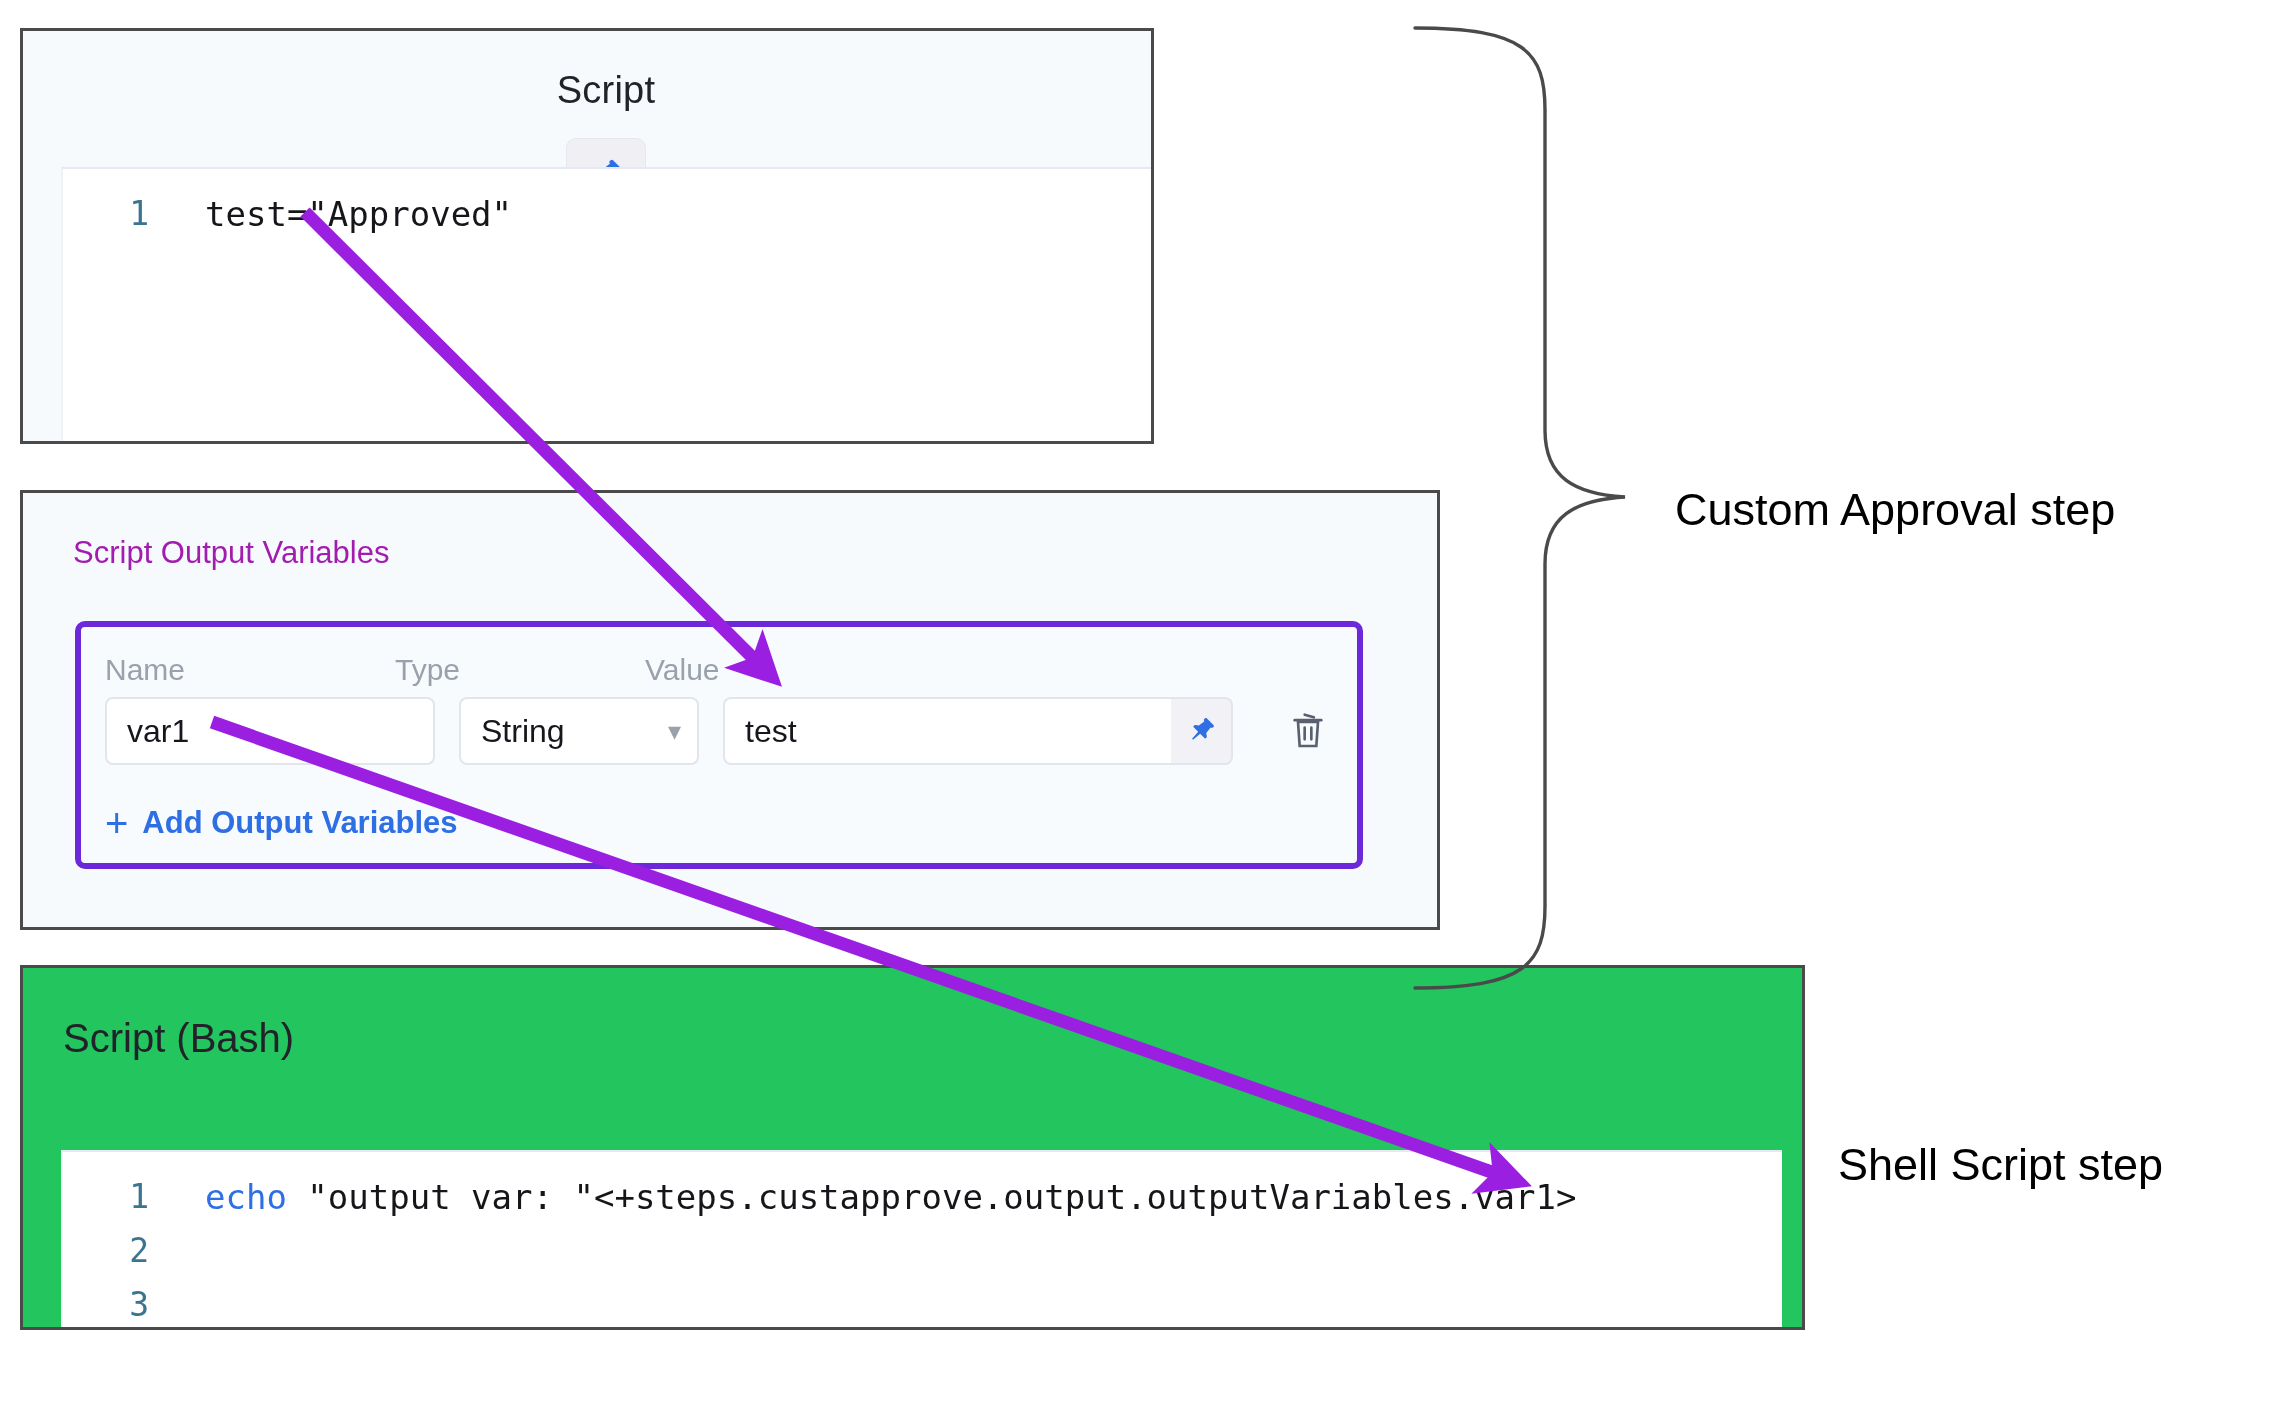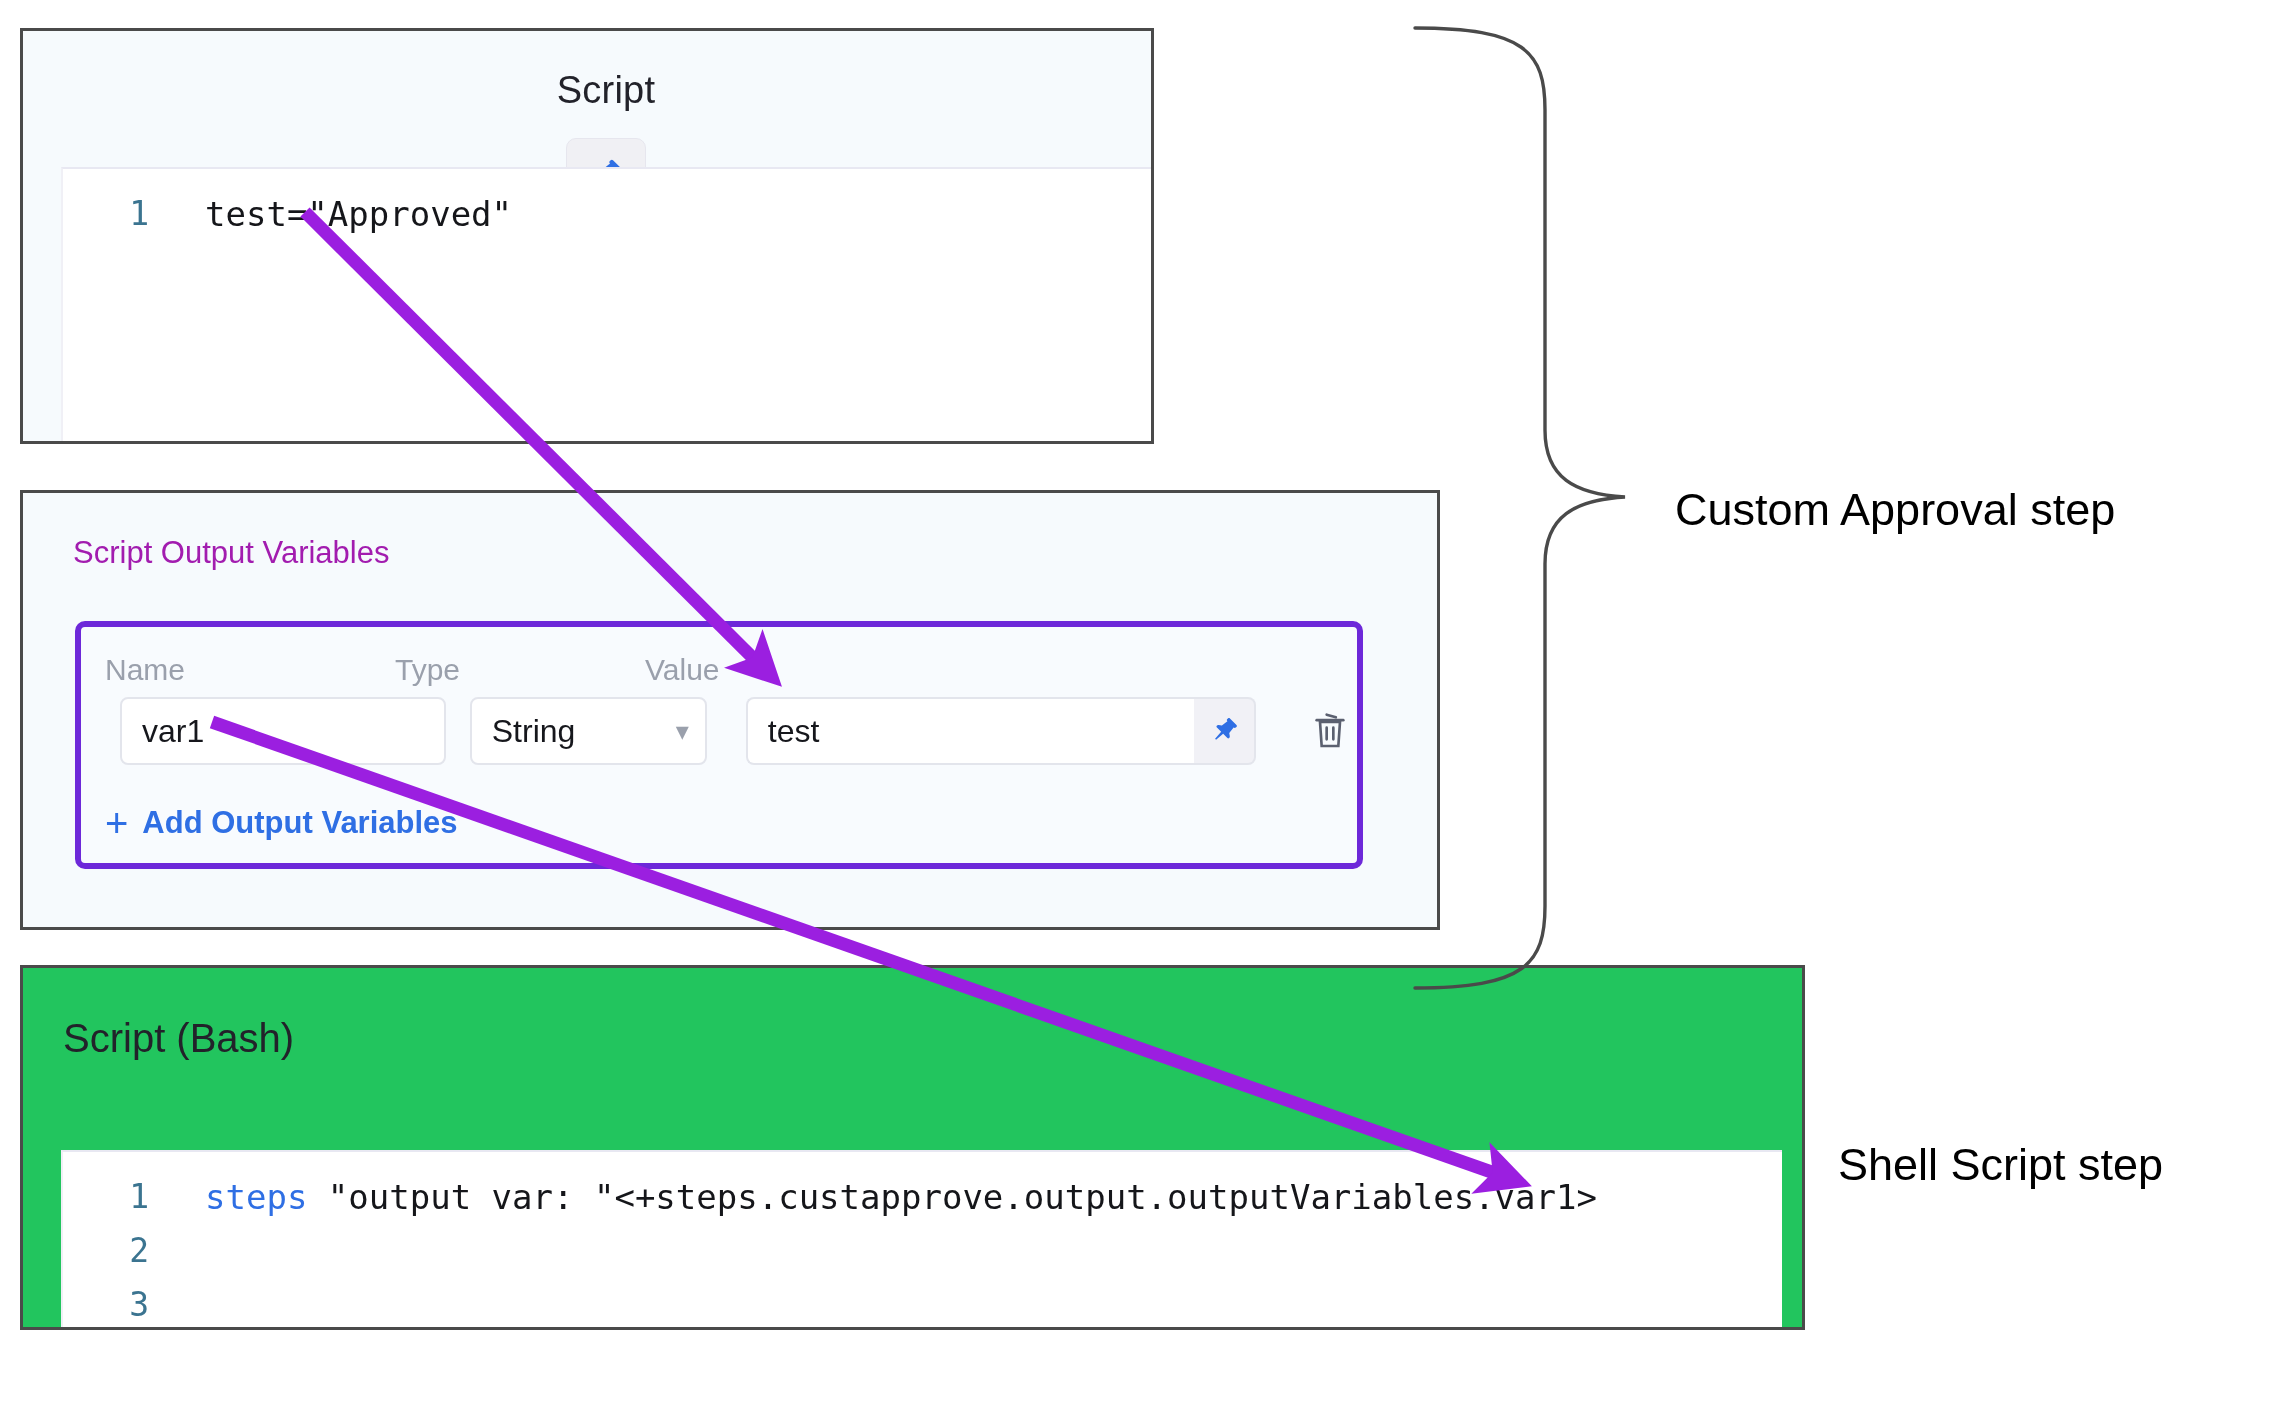--- a/index.html
+++ b/index.html
@@ -142,21 +142,20 @@
     box-sizing: border-box;
     background: #ffffff;
     border: 2px solid #e3e5ec;
     border-radius: 8px;
     height: 68px;
     display: flex;
     align-items: center;
     font-size: 32px;
     color: #16171c;
     padding: 0 20px;
-    margin-left: 15px;
   }
   #field-name { width: 330px; }
   #field-type {
     width: 240px;
     margin-left: 24px;
     justify-content: space-between;
     padding-right: 16px;
   }
   .chev {
     color: #9aa0ac;
@@ -303,21 +302,21 @@
       <span>Add Output Variables</span>
     </div>
   </div>
 </div>
 
 <div class="panel" id="panel-bash">
   <div class="bash-title">Script (Bash)</div>
   <div class="bash-editor">
     <div class="code-line">
       <span class="ln">1</span>
-      <span class="code-text"><span class="kw-echo">steps</span><span> "output var: "&lt;+steps.custapprove.output.outputVariables.var1&gt;</span></span>
+      <span class="code-text"><span class="kw-echo">echo</span><span> "output var: "&lt;+steps.custapprove.output.outputVariables.var1&gt;</span></span>
     </div>
     <div class="code-line">
       <span class="ln">2</span>
       <span class="code-text"></span>
     </div>
     <div class="code-line">
       <span class="ln">3</span>
       <span class="code-text"></span>
     </div>
   </div>

